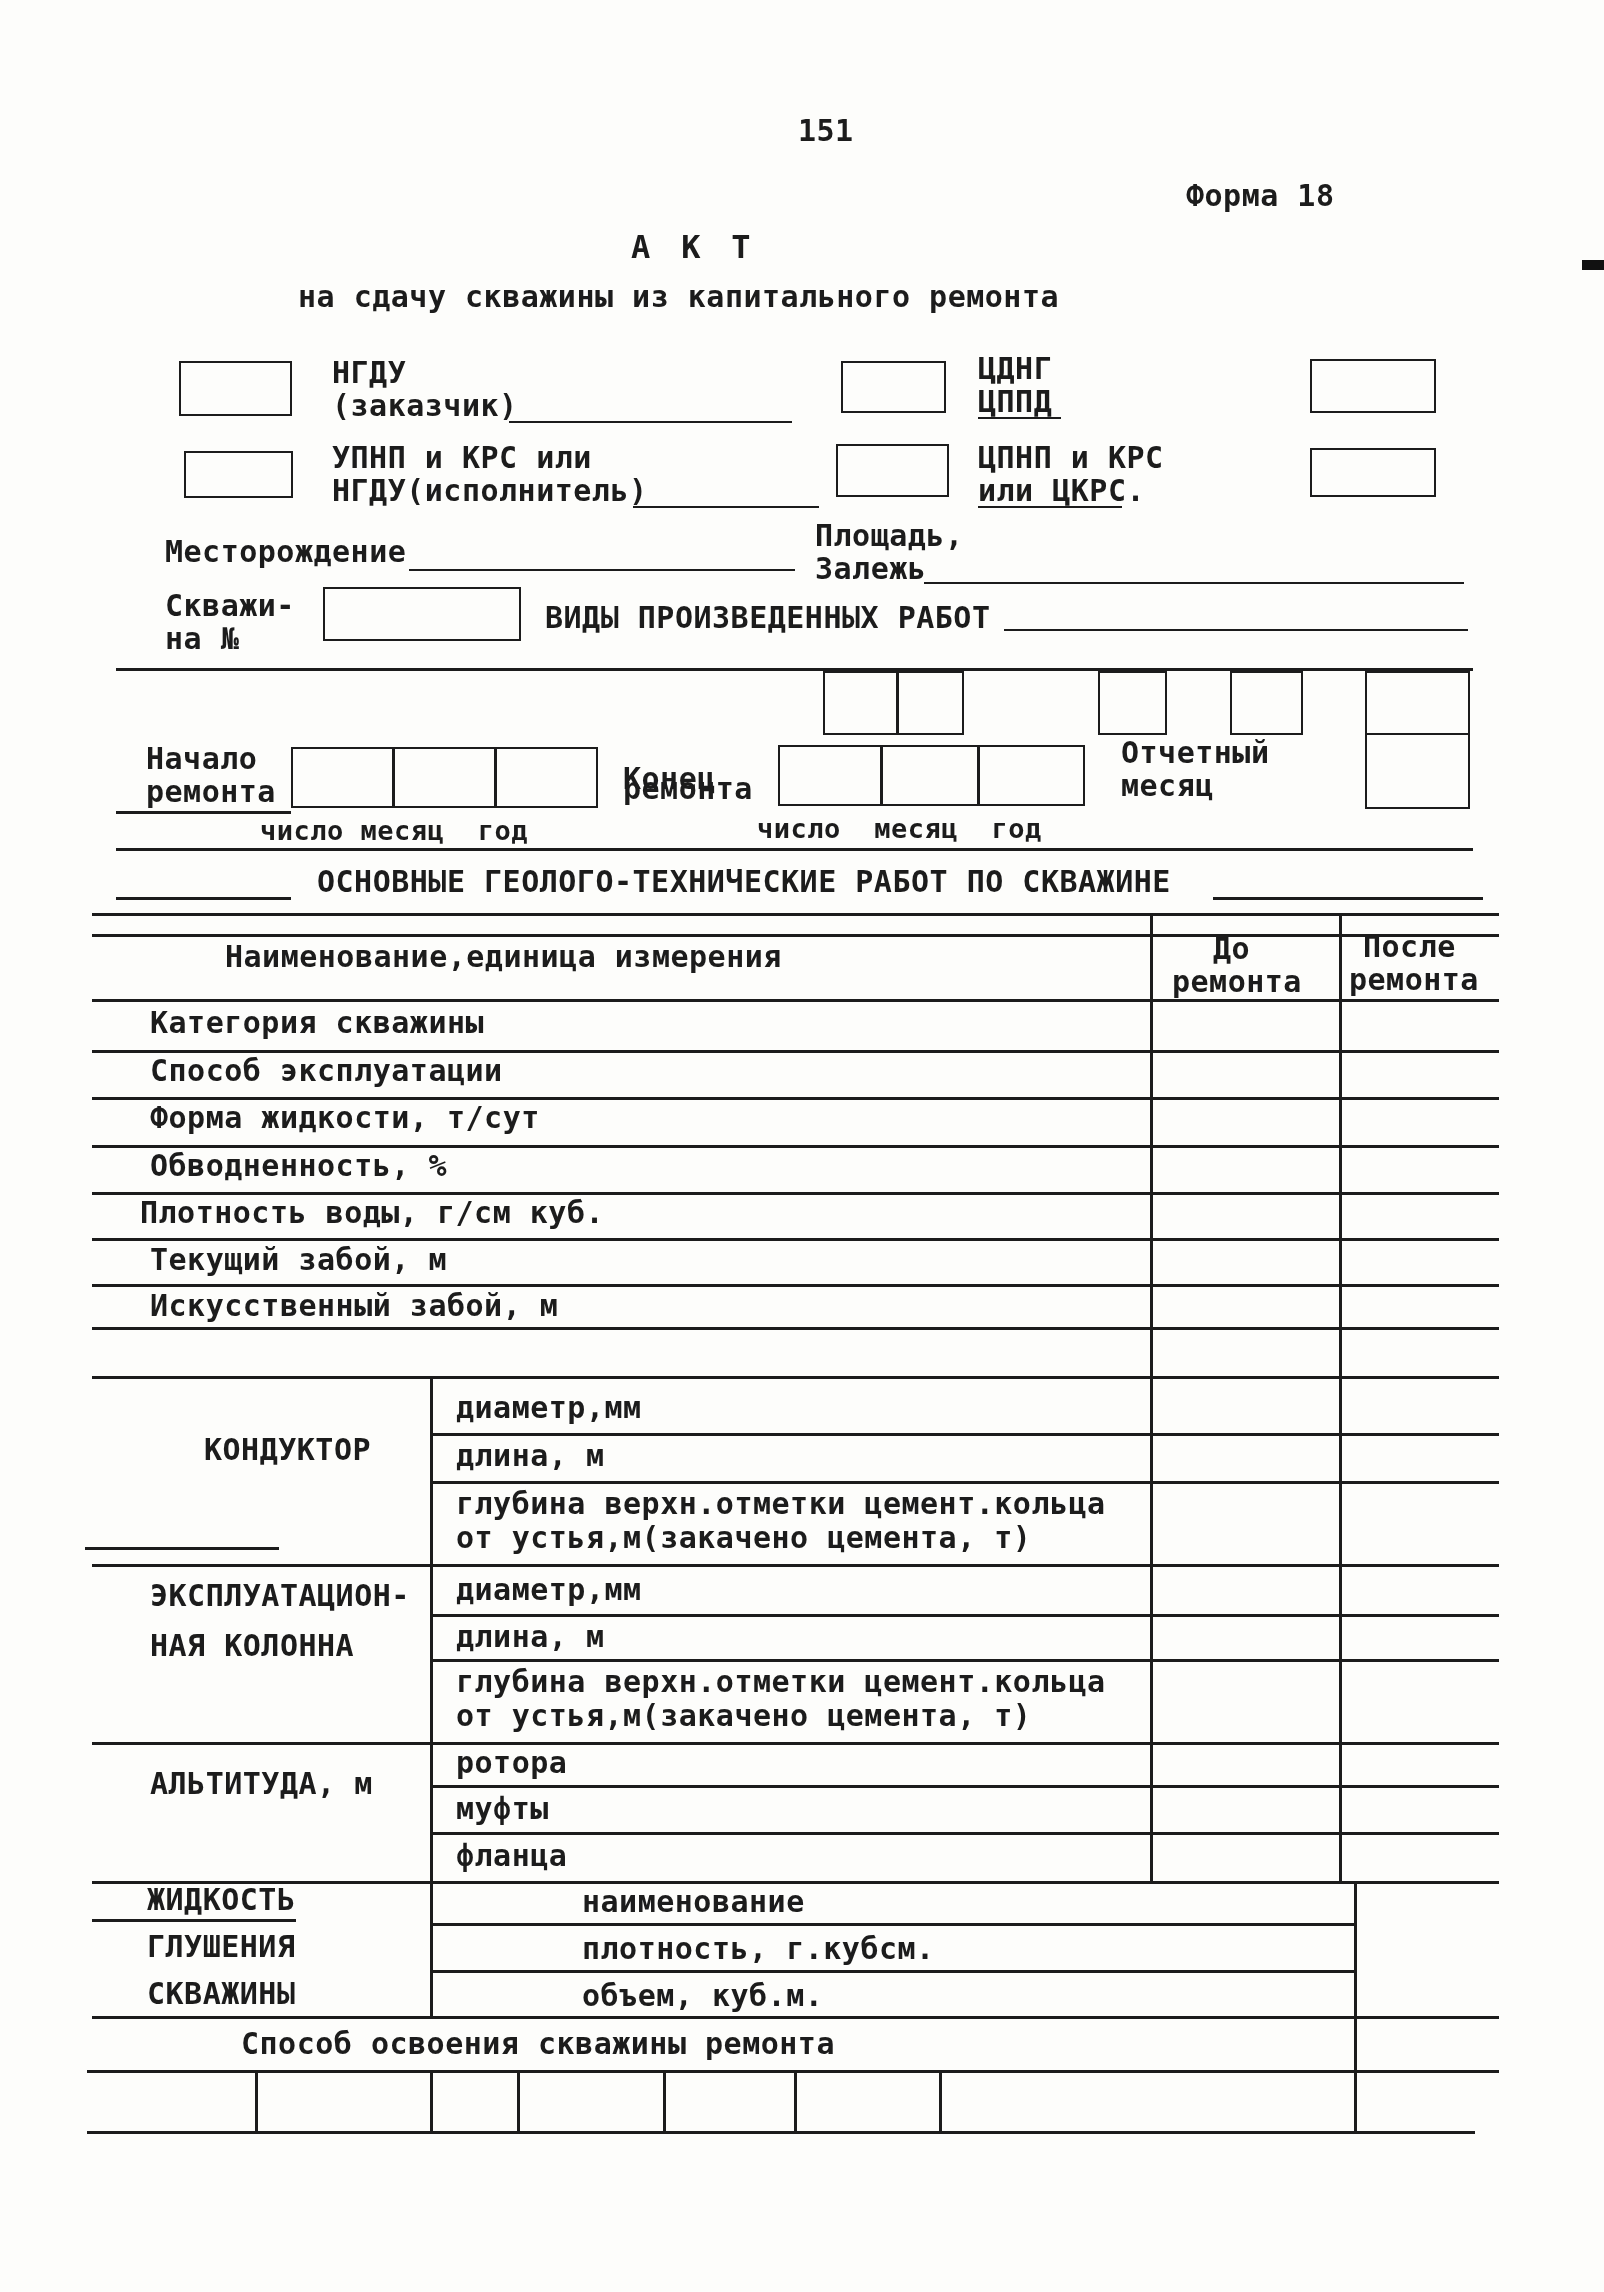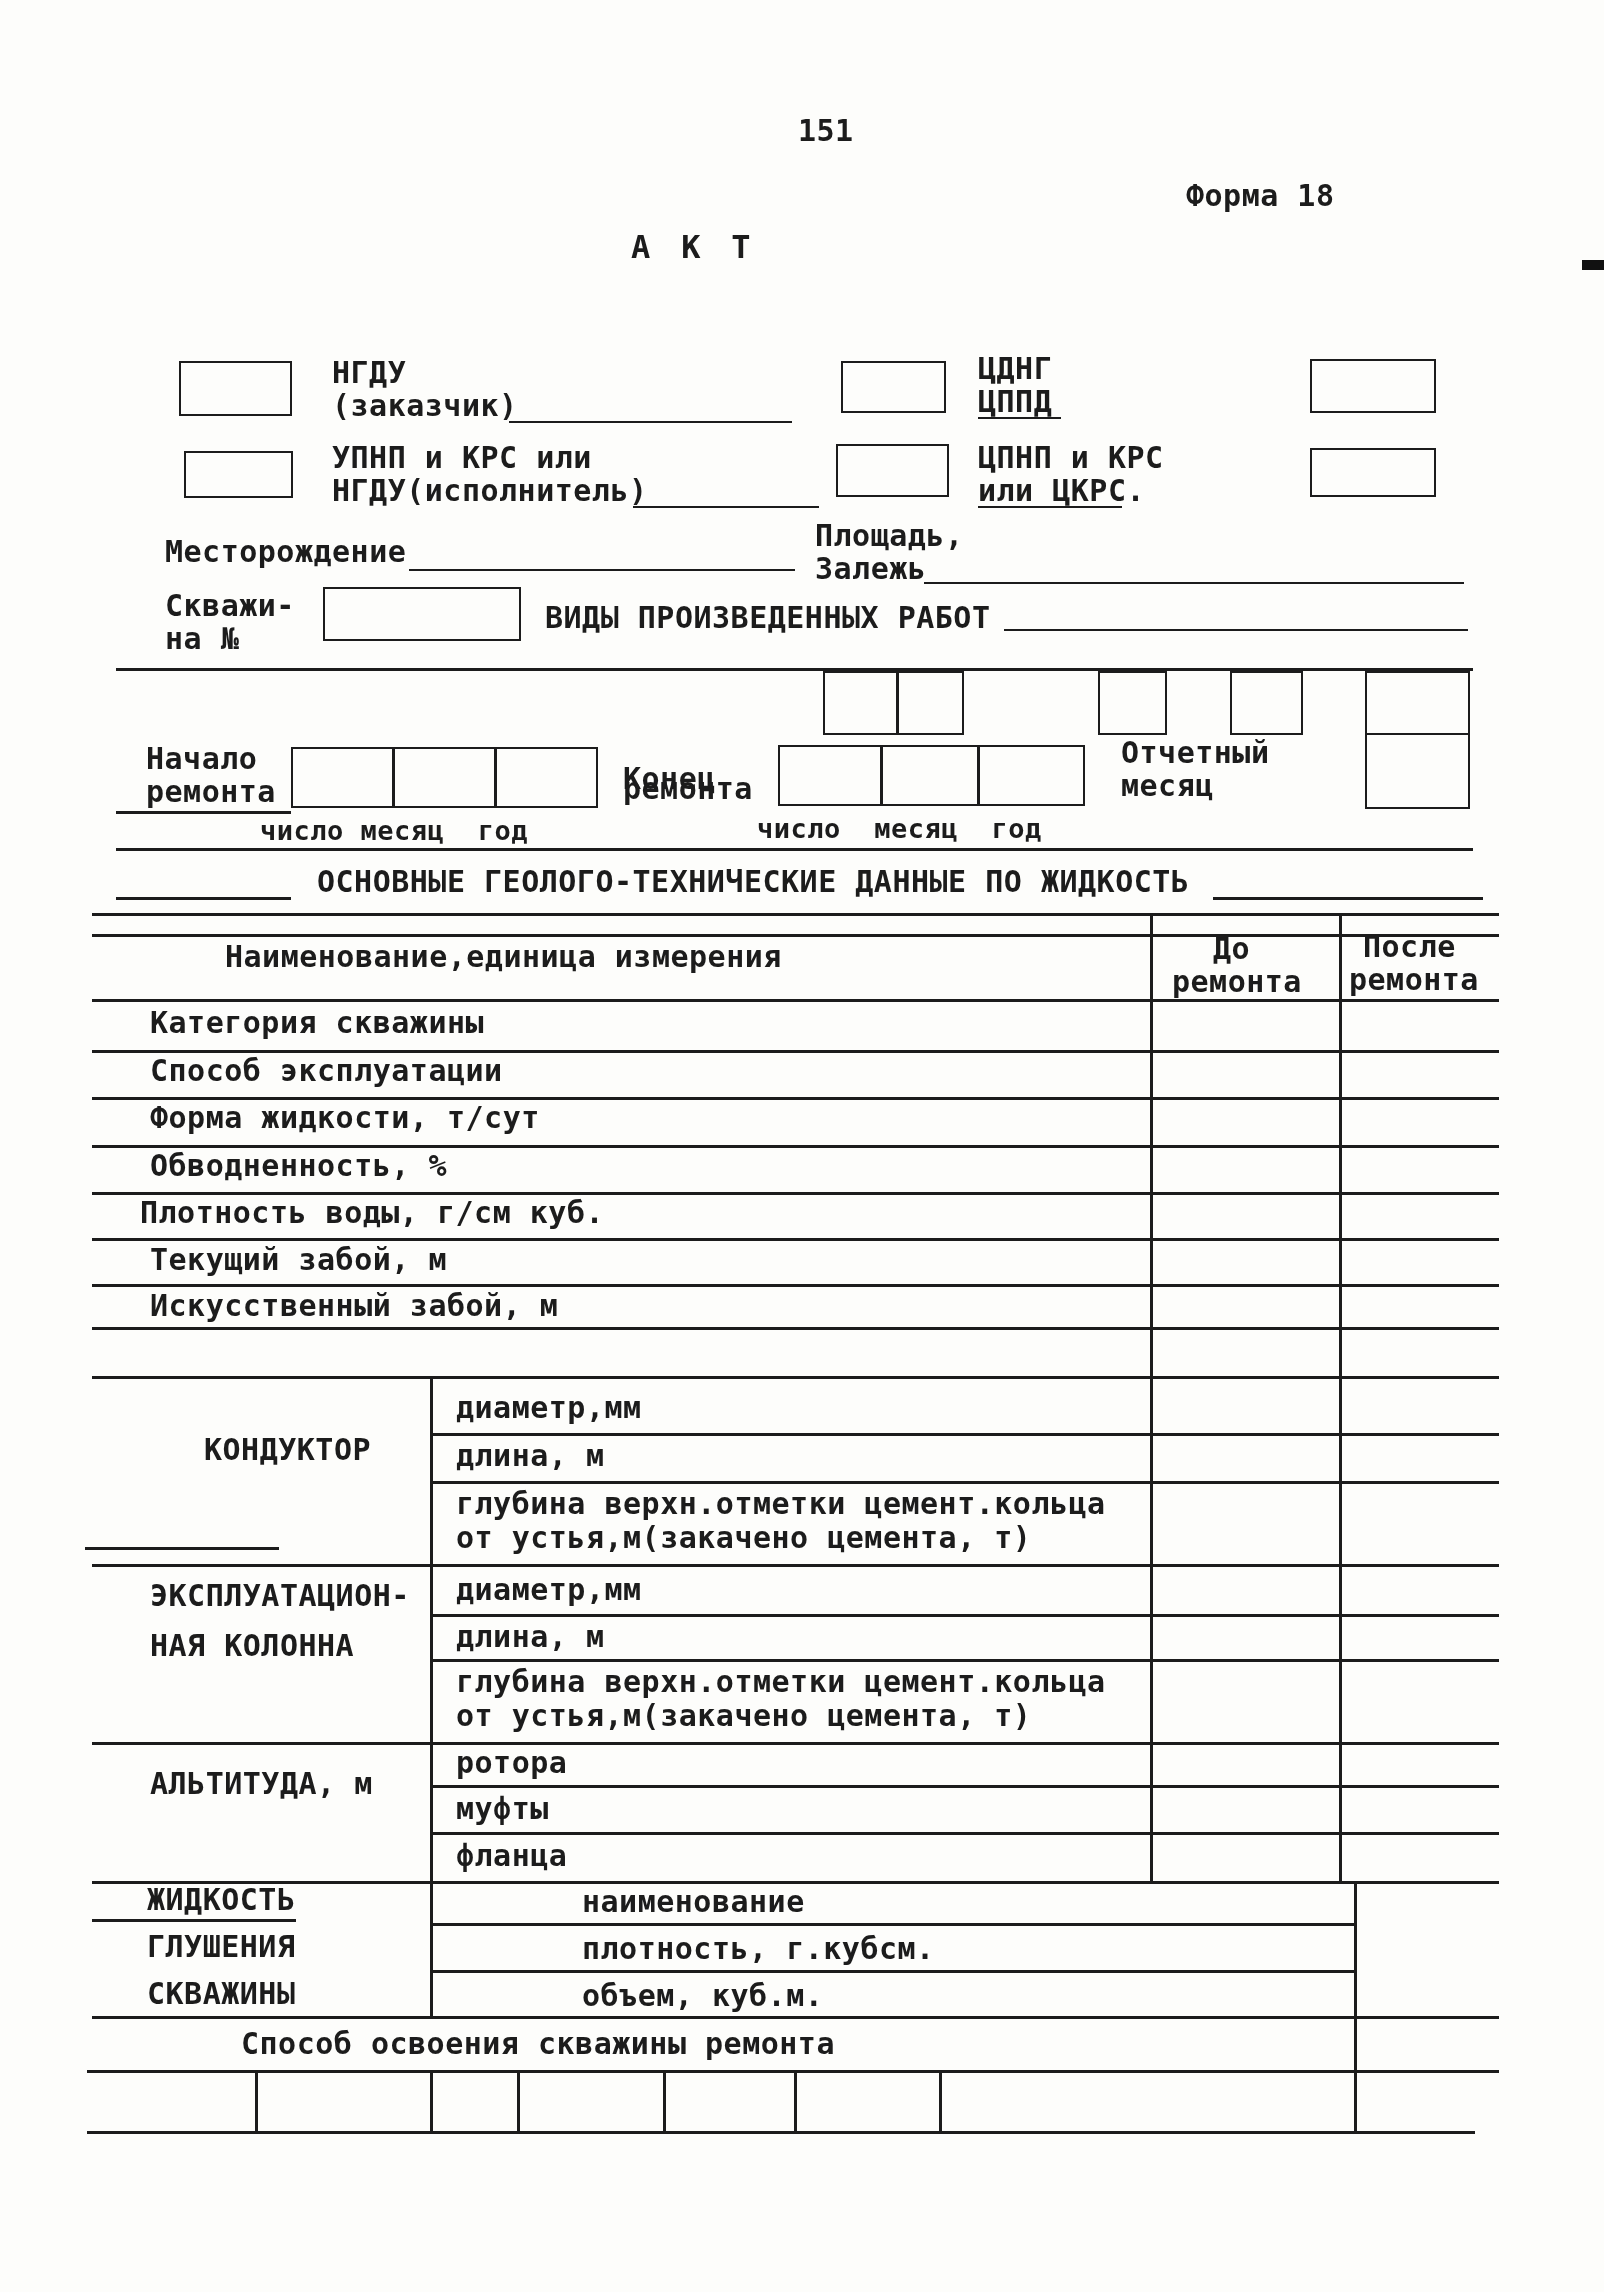--- a/index.html
+++ b/index.html
@@ -33,20 +33,21 @@
   .artifact { position:absolute; background:#111; }
 </style>
 </head>
 <body>
 
 <div class="page">
 
   <div class="txt" style="left:798px;top:115px">151</div>
   <div class="txt" style="left:1186px;top:180px">Форма 18</div>
   <div class="txt big" style="left:631px;top:231px;letter-spacing:5.8px">А К Т</div>
+  <div class="txt" style="left:298px;top:281px">на сдачу скважины из капитального ремонта</div>
   <div class="artifact" style="left:1582px;top:260px;width:22px;height:9.7px"></div>
 
   <div class="box" style="left:179px;top:361px;width:113px;height:55px"></div>
   <div class="txt" style="left:332px;top:357px">НГДУ</div>
   <div class="txt" style="left:332px;top:390px">(заказчик)</div>
   <div class="ul" style="left:509px;top:390px;width:283px;height:33px"></div>
   <div class="box" style="left:841px;top:361px;width:105px;height:52px"></div>
   <div class="txt" style="left:978px;top:353px">ЦДНГ</div>
   <div class="txt" style="left:978px;top:386px">ЦППД</div>
   <div class="ul" style="left:978px;top:386px;width:83px;height:33px"></div>
@@ -93,21 +94,21 @@
   <div class="box" style="left:880px;top:745px;width:100px;height:61px"></div>
   <div class="box" style="left:977px;top:745px;width:108px;height:61px"></div>
   <div class="txt" style="left:1121px;top:737px">Отчетный</div>
   <div class="txt" style="left:1121px;top:770px">месяц</div>
   <div class="box" style="left:1365px;top:733px;width:105px;height:76px"></div>
   <div class="txt small" style="left:260px;top:817px">число месяц  год</div>
   <div class="txt small" style="left:757px;top:815px">число  месяц  год</div>
   <div class="hline" style="left:116px;top:848px;width:1357px"></div>
 
   <div class="hline" style="left:116px;top:897px;width:175px"></div>
-  <div class="txt" style="left:317px;top:866px">ОСНОВНЫЕ ГЕОЛОГО-ТЕХНИЧЕСКИЕ ДАННЫЕ ПО ЖИДКОСТЬ</div>
+  <div class="txt" style="left:317px;top:866px">ОСНОВНЫЕ ГЕОЛОГО-ТЕХНИЧЕСКИЕ РАБОТ ПО СКВАЖИНЕ</div>
   <div class="hline" style="left:1213px;top:897px;width:270px"></div>
   <div class="hline" style="left:92px;top:913px;width:1407px"></div>
   <div class="hline" style="left:92px;top:934px;width:1407px"></div>
 
   <div class="vline" style="left:1150px;top:913px;height:969px"></div>
   <div class="vline" style="left:1339px;top:913px;height:969px"></div>
 
   <div class="txt" style="left:225px;top:941px">Наименование,единица измерения</div>
   <div class="txt" style="left:1213px;top:933px">До</div>
   <div class="txt" style="left:1172px;top:966px">ремонта</div>

